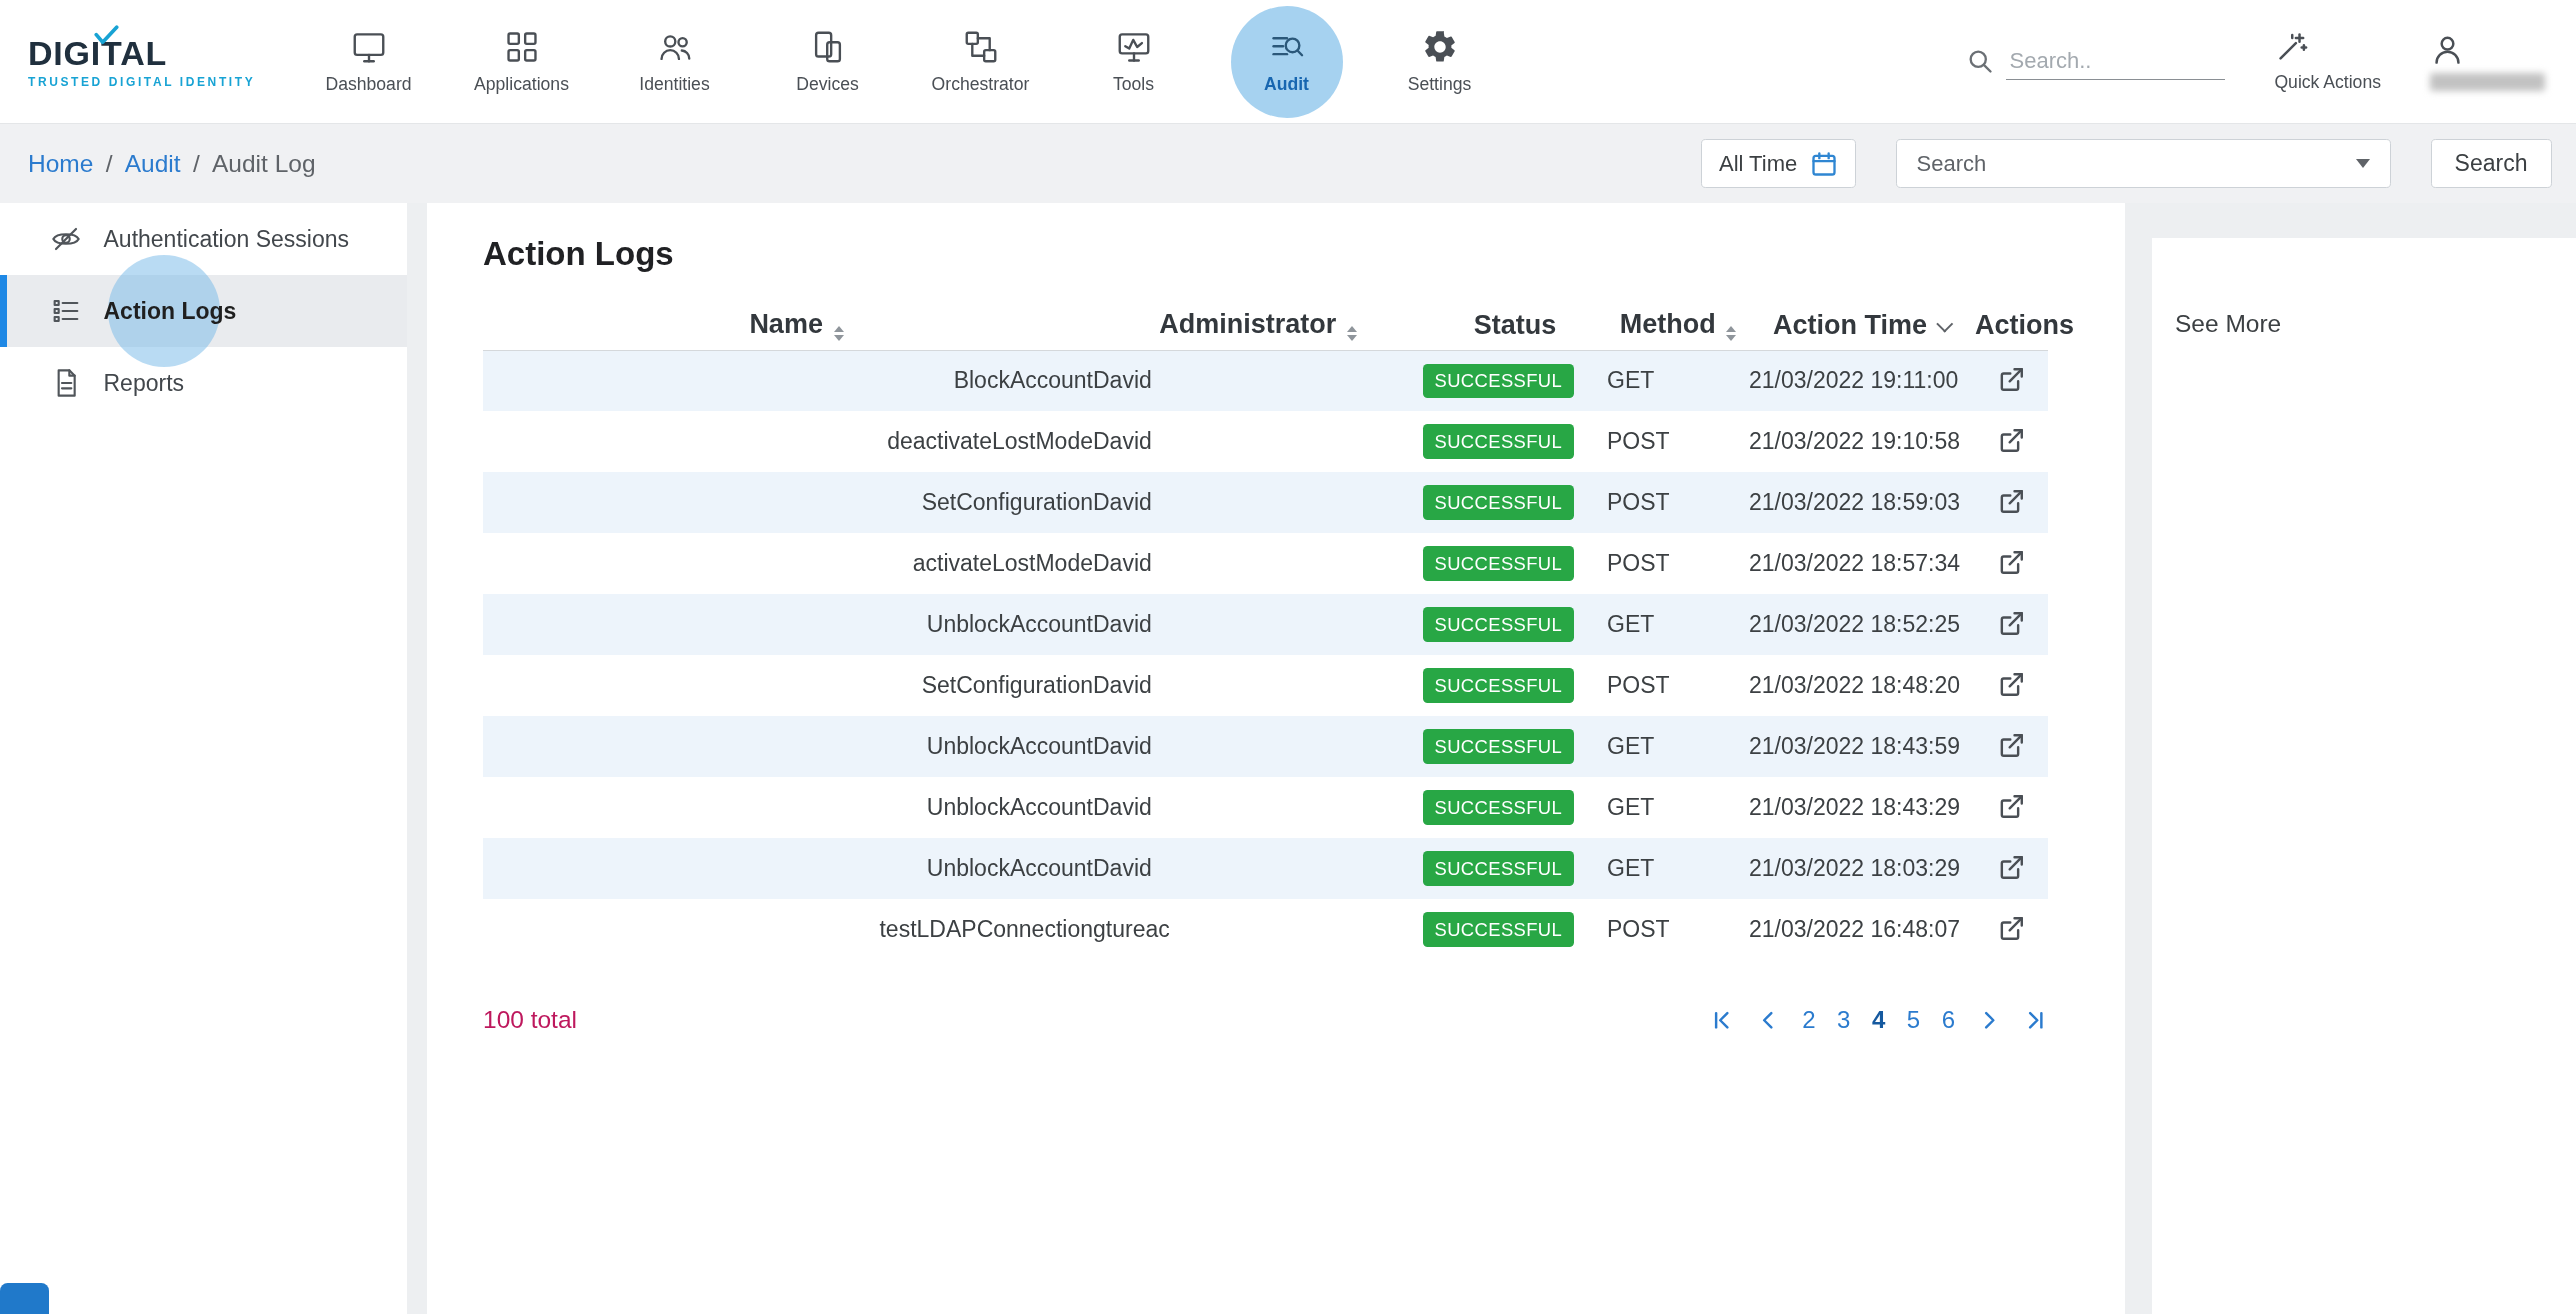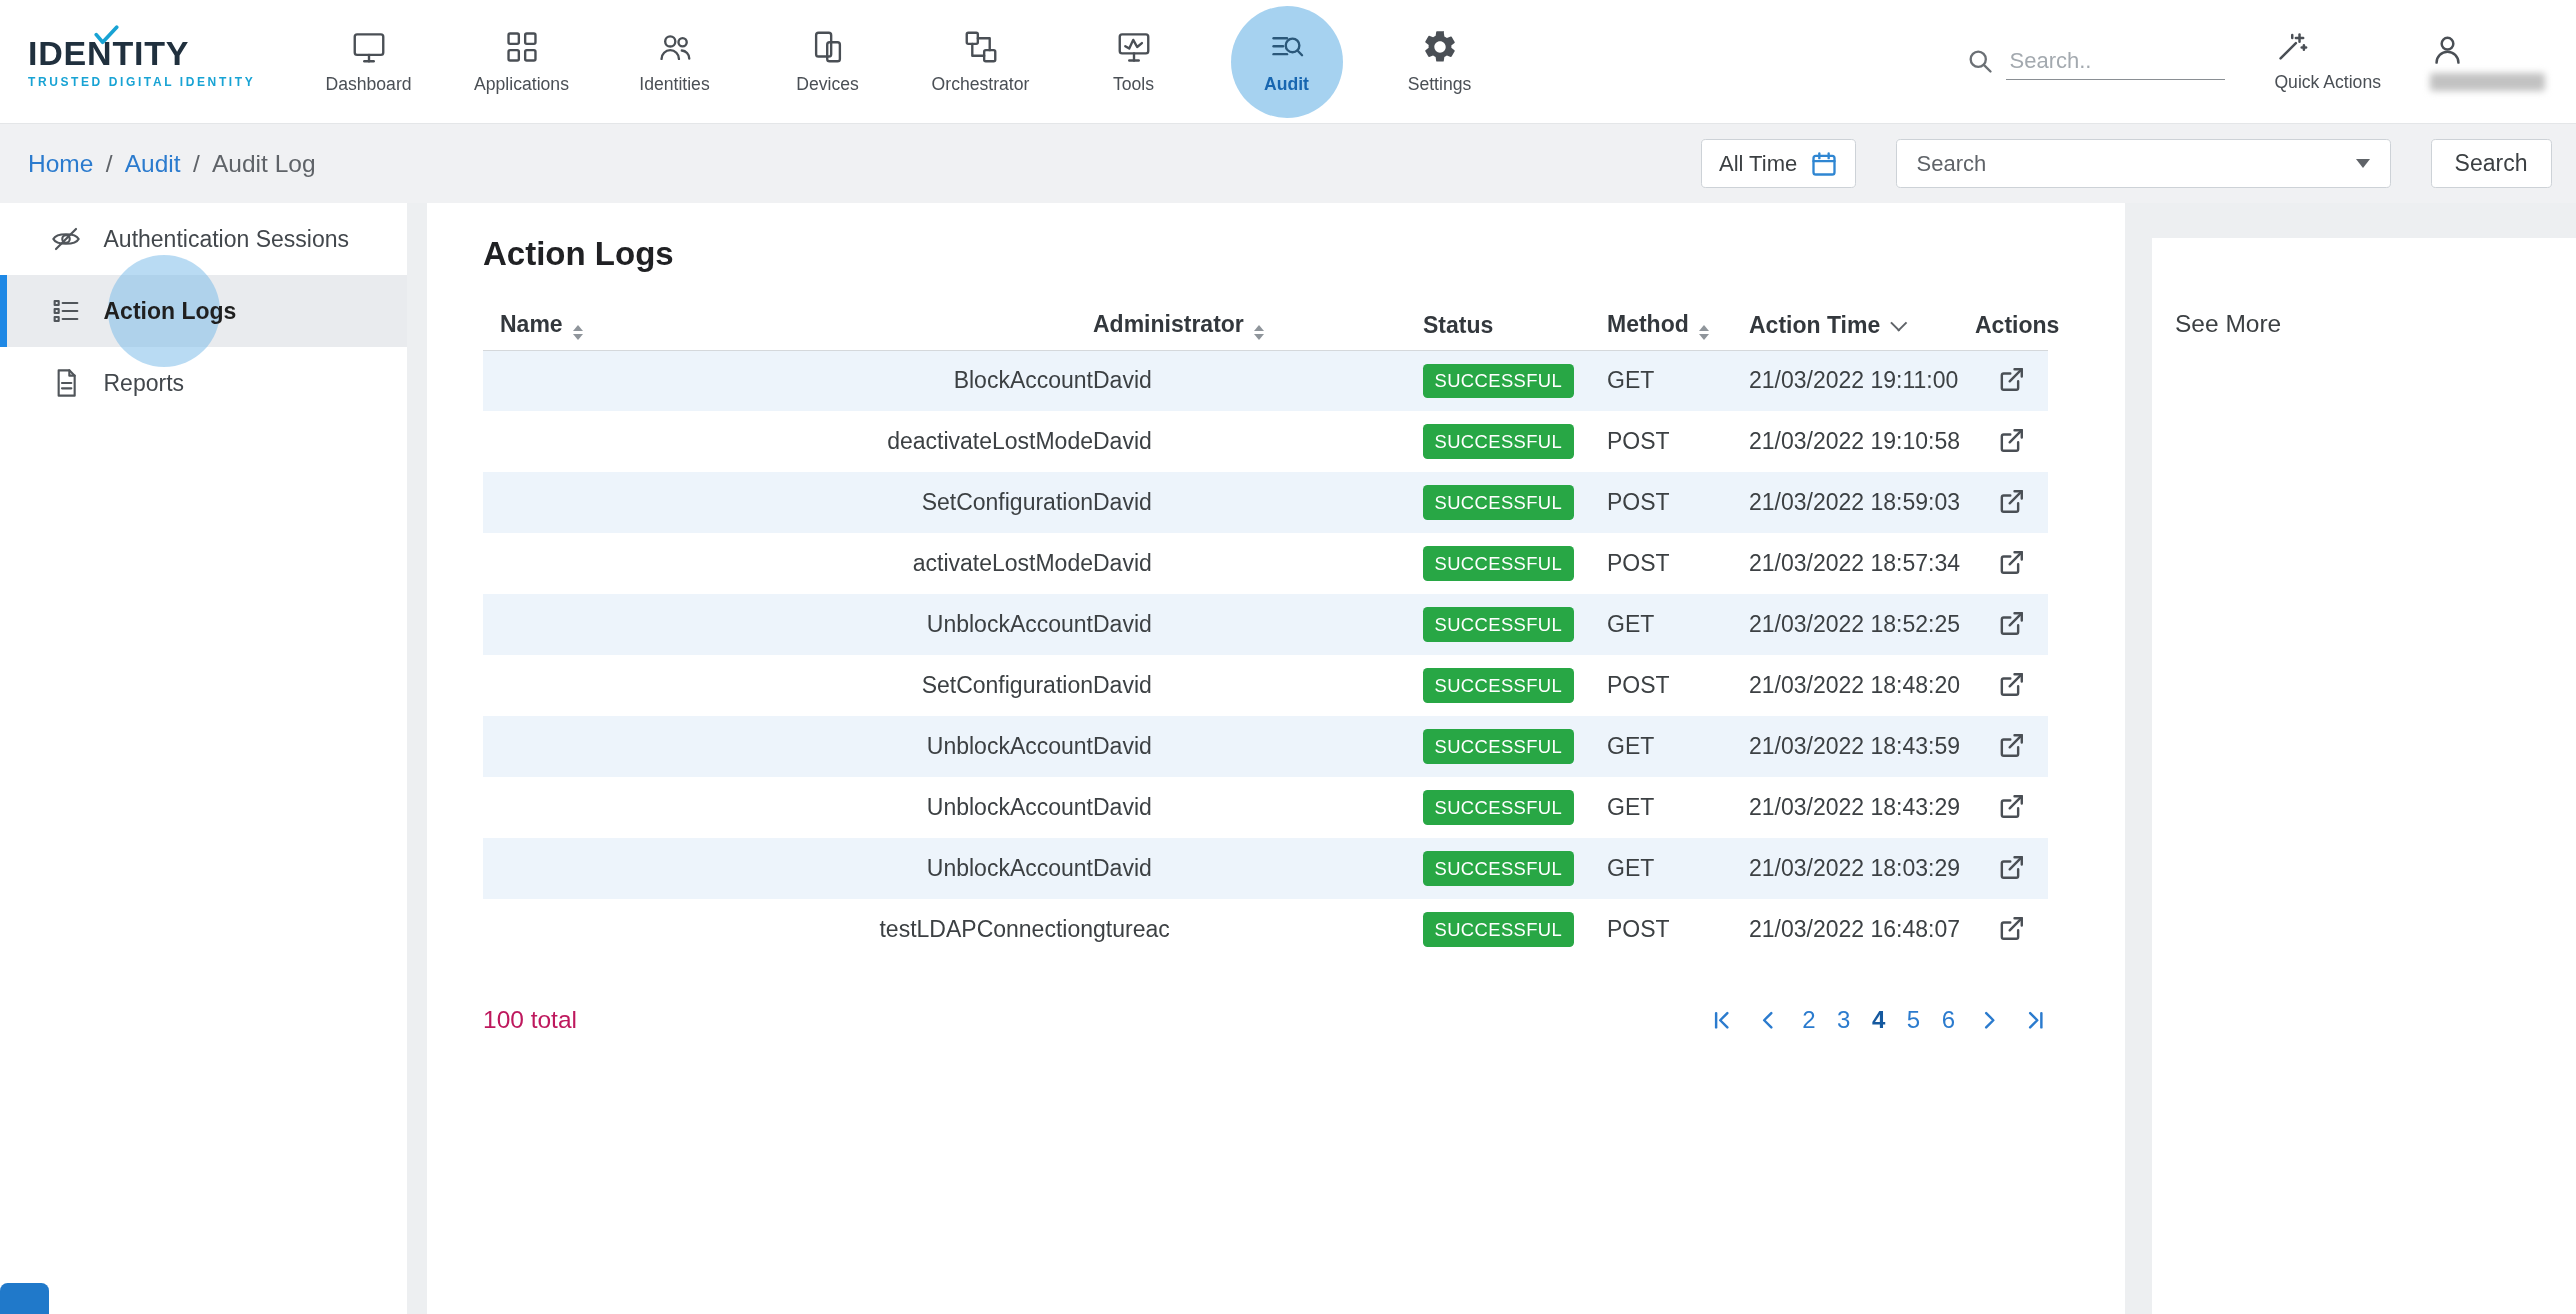--- a/index.html
+++ b/index.html
@@ -103,21 +103,21 @@
     background:rgba(128,190,233,0.55); z-index:0;
   }
 
   .main-card {
     margin-left:20px; width:1698px; background:#fff; padding:32px 0 0 56px; flex:none;
   }
   .page-title { font-size:33px; font-weight:bold; color:#202124; }
 
   table.logs { margin-top:28px; width:1564px; border-collapse:collapse; table-layout:fixed; }
   table.logs th {
-    text-align:left; font-size:23px; font-weight:bold; color:#33383d; height:49px;
+    text-align:center; font-size:27px; font-weight:bold; color:#33383d; height:49px;
     border-bottom:1.5px solid #d5d8db; padding:0; cursor:pointer; white-space:nowrap;
   }
   table.logs th.no-sort { cursor:default; }
   table.logs td { font-size:23px; color:#3c4043; height:61px; padding:0; white-space:nowrap; }
   table.logs tbody tr:nth-child(odd) { background:#edf4fb; }
   .c-name { padding-left:17px !important;text-align:right; }
   th.c-name { padding-left:17px !important; }
   .c-actions { text-align:center; }
 
   .sort { display:inline-flex; flex-direction:column; gap:3.1px; margin-left:10.7px; vertical-align:0.8px; }
@@ -153,21 +153,21 @@
   .corner-widget {
     position:absolute; left:0; bottom:0; width:49px; height:31px;
     background:#2079ca; border-radius:7.7px 7.7px 0 0; cursor:pointer;
   }
 </style>
 </head>
 <body>
 
 <div class="topbar">
   <div class="logo">
-    <div class="logo-text">IDENTITY</div>
+    <div class="logo-text">DIGITAL</div>
     <svg class="logo-check" viewBox="0 0 24 20">
       <polyline points="2,9 8,16 21,2" fill="none" stroke="#18a3d4" stroke-width="3.4" stroke-linecap="round" stroke-linejoin="round"></polyline>
     </svg>
     <div class="logo-tagline">TRUSTED DIGITAL IDENTITY</div>
   </div>
 
   <div class="nav">
     <div class="nav-item">
       <span class="nicon">
         <svg viewBox="0 0 24 24">

